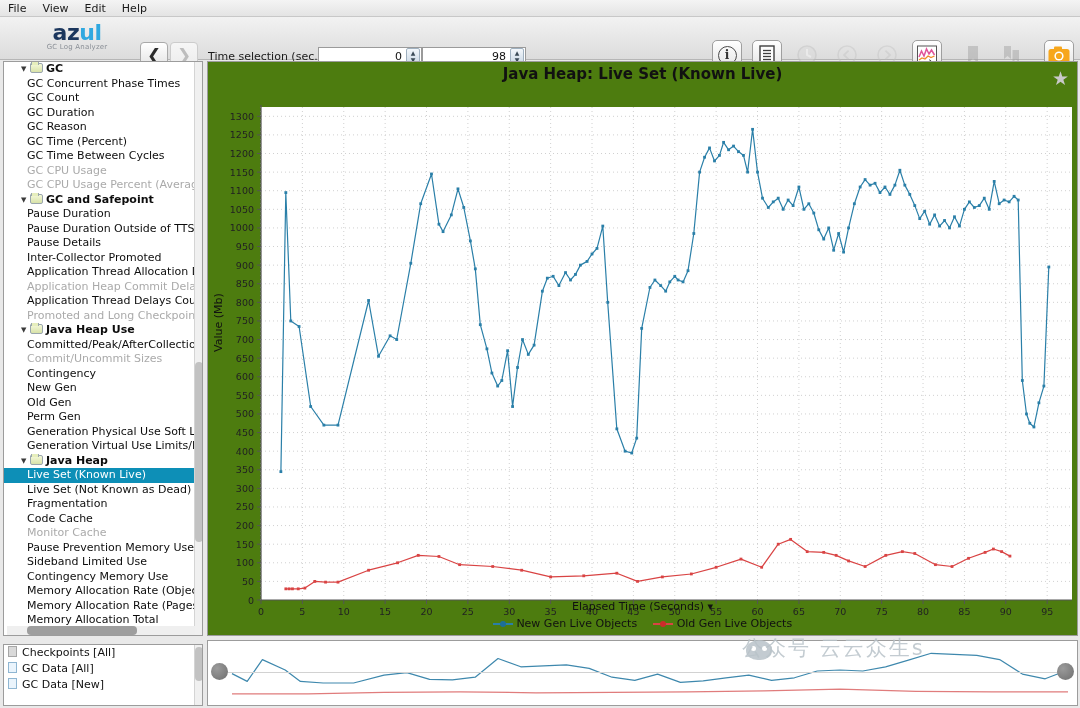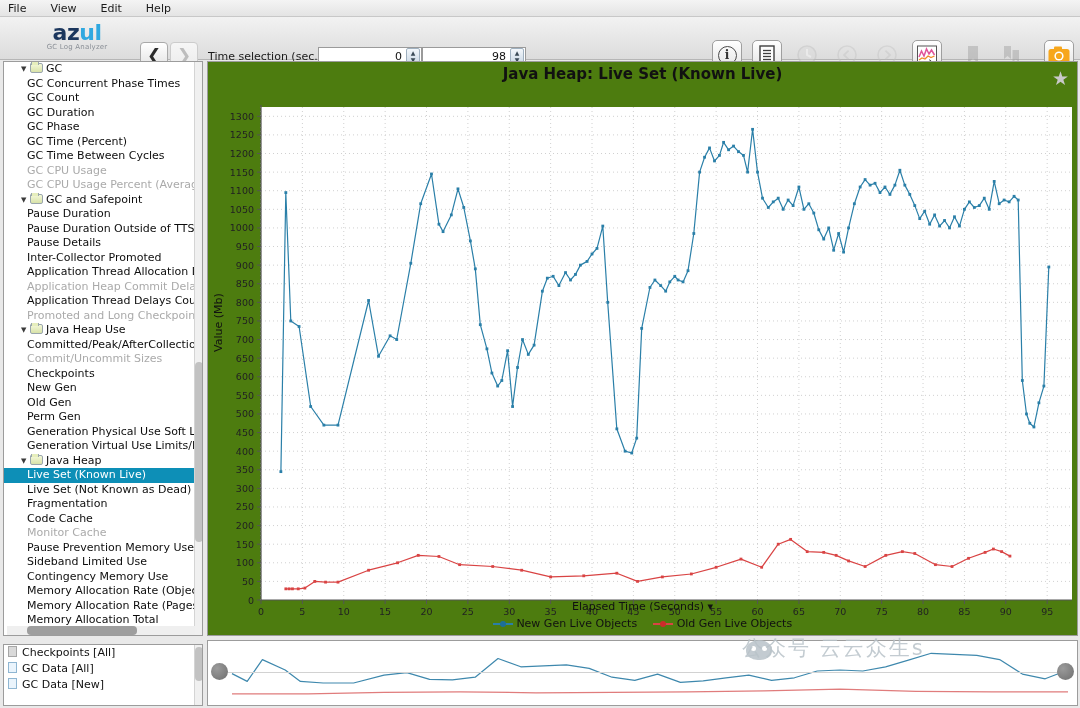--- a/index.html
+++ b/index.html
@@ -11,21 +11,21 @@
     font-size: 11px;
     background: #ffffff;
   }
   #app { position: relative; width: 1080px; height: 708px; background: #e9e9e9; }
 
   
   .menubar {
     position: absolute; top: 0; left: 0; width: 1080px; height: 17px;
     background: linear-gradient(#f4f4f4,#e4e4e4);
     border-bottom: 1px solid #c8c8c8;
-    display: flex; align-items: center; padding-left: 6px; gap: 20px;
+    display: flex; align-items: center; padding-left: 6px; gap: 12px;
   }
   .menubar .mi { font-size: 11px; color: #1a1a1a; cursor: default; padding: 0 2px; }
 
   
   .toolbar {
     position: absolute; top: 17px; left: 0; width: 1080px; height: 43px;
     background: linear-gradient(#f2f2f2,#dcdcdc);
     border-bottom: 1px solid #b6b6b6;
   }
   .logo { position: absolute; left: 22px; top: 5px; width: 110px; text-align: center; }
@@ -76,21 +76,21 @@
 
   
   .tree-outer {
     position: absolute; left: 3px; top: 61px; width: 200px; height: 575px;
     background: #ffffff; border: 1px solid #9c9c9c;
     overflow: hidden;
   }
   .tree { position: relative; width: 192px; }
   .trow { height: 14.5px; line-height: 14.5px; white-space: nowrap;
           font-size: 11px; color: #0d0d0d; padding-left: 4px; overflow: hidden; }
-  .trow.group { font-weight: normal; padding-left: 17px; }
+  .trow.group { font-weight: bold; padding-left: 17px; }
   .trow.child { padding-left: 23px; }
   .trow.dim { color: #aaaaaa; }
   .trow.sel { background: #0d8fb7; color: #ffffff; }
   .tw { display: inline-block; width: 9px; color: #3a3a3a; font-size: 7px; vertical-align: 1px; }
   .folder { display: inline-block; width: 13px; height: 10px; vertical-align: -1px;
             margin-right: 3px; border: 1px solid #9aa6ad; border-radius: 1px 2px 2px 2px;
             background: linear-gradient(#f4f8d9,#d8e2a8); position: relative; }
   .folder::before { content:""; position:absolute; left:0; top:-3px; width:6px; height:3px;
             border:1px solid #9aa6ad; border-bottom:none; border-radius:1px 1px 0 0;
             background:#e6eebc; }
@@ -266,38 +266,38 @@
       </svg>
     </div>
   </div>
 
   <div class="tree-outer">
     <div class="tree" id="tree">
         <div class="trow group"><span class="tw">▼</span><span class="folder"></span><span>GC</span></div>
         <div class="trow child">GC Concurrent Phase Times</div>
         <div class="trow child">GC Count</div>
         <div class="trow child">GC Duration</div>
-        <div class="trow child">GC Phase</div>
+        <div class="trow child">GC Reason</div>
         <div class="trow child">GC Time (Percent)</div>
         <div class="trow child">GC Time Between Cycles</div>
         <div class="trow child dim">GC CPU Usage</div>
         <div class="trow child dim">GC CPU Usage Percent (Average)</div>
         <div class="trow group"><span class="tw">▼</span><span class="folder"></span><span>GC and Safepoint</span></div>
         <div class="trow child">Pause Duration</div>
         <div class="trow child">Pause Duration Outside of TTSP</div>
         <div class="trow child">Pause Details</div>
         <div class="trow child">Inter-Collector Promoted</div>
         <div class="trow child">Application Thread Allocation Delay</div>
         <div class="trow child dim">Application Heap Commit Delayed</div>
         <div class="trow child">Application Thread Delays Count</div>
         <div class="trow child dim">Promoted and Long Checkpoint Det</div>
         <div class="trow group"><span class="tw">▼</span><span class="folder"></span><span>Java Heap Use</span></div>
         <div class="trow child">Committed/Peak/AfterCollection</div>
         <div class="trow child dim">Commit/Uncommit Sizes</div>
-        <div class="trow child">Checkpoints</div>
+        <div class="trow child">Contingency</div>
         <div class="trow child">New Gen</div>
         <div class="trow child">Old Gen</div>
         <div class="trow child">Perm Gen</div>
         <div class="trow child">Generation Physical Use Soft Limits</div>
         <div class="trow child">Generation Virtual Use Limits/Peak</div>
         <div class="trow group"><span class="tw">▼</span><span class="folder"></span><span>Java Heap</span></div>
         <div class="trow child sel">Live Set (Known Live)</div>
         <div class="trow child">Live Set (Not Known as Dead)</div>
         <div class="trow child">Fragmentation</div>
         <div class="trow child">Code Cache</div>

